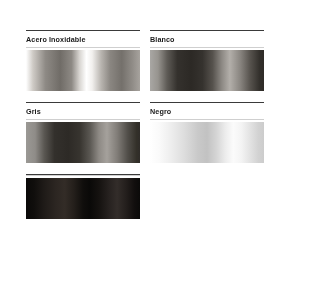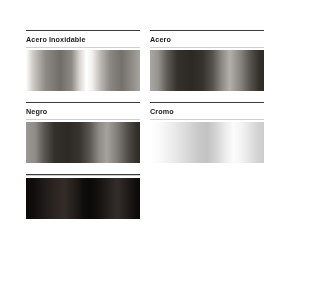--- a/index.html
+++ b/index.html
@@ -172,35 +172,35 @@
 
     <div class="swatch-cell">
       <div class="rule-top" style="border-top-color: rgb(58, 58, 58);"></div>
       <div class="swatch-label">Acero Inoxidable</div>
       <div class="rule-bottom" style="border-top-color: rgb(207, 207, 207);"></div>
       <div class="swatch-chip chip-acero" style="background: linear-gradient(to right, rgb(255, 255, 255) 0%, rgb(207, 203, 198) 6%, rgb(142, 138, 133) 17%, rgb(112, 108, 103) 30%, rgb(141, 137, 132) 40%, rgb(216, 213, 209) 47%, rgb(255, 255, 255) 53%, rgb(242, 240, 238) 58%, rgb(184, 180, 175) 66%, rgb(138, 134, 129) 74%, rgb(116, 112, 107) 84%, rgb(143, 139, 134) 93%, rgb(167, 163, 158) 100%);"></div>
     </div>
 
     <div class="swatch-cell">
       <div class="rule-top" style="border-top-color: rgb(58, 58, 58);"></div>
-      <div class="swatch-label">Acero</div>
+      <div class="swatch-label">Blanco</div>
       <div class="rule-bottom" style="border-top-color: rgb(207, 207, 207);"></div>
       <div class="swatch-chip chip-cromo" style="background: linear-gradient(to right, rgb(169, 167, 164) 0%, rgb(151, 148, 143) 7%, rgb(94, 91, 86) 15%, rgb(52, 49, 45) 24%, rgb(44, 41, 37) 36%, rgb(53, 50, 46) 46%, rgb(86, 82, 77) 55%, rgb(141, 137, 132) 63%, rgb(179, 175, 170) 70%, rgb(138, 134, 129) 79%, rgb(86, 82, 77) 88%, rgb(51, 48, 44) 96%, rgb(46, 43, 39) 100%);"></div>
     </div>
 
     <div class="swatch-cell">
       <div class="rule-top" style="border-top-color: rgb(58, 58, 58);"></div>
+      <div class="swatch-label">Gris</div>
+      <div class="rule-bottom" style="border-top-color: rgb(207, 207, 207);"></div>
+      <div class="swatch-chip chip-gris" style="background: linear-gradient(to right, rgb(155, 153, 149) 0%, rgb(143, 140, 136) 8%, rgb(90, 87, 82) 16%, rgb(51, 48, 44) 25%, rgb(45, 42, 38) 37%, rgb(55, 52, 47) 47%, rgb(90, 87, 82) 56%, rgb(142, 138, 133) 64%, rgb(165, 161, 156) 71%, rgb(129, 125, 120) 80%, rgb(82, 79, 74) 89%, rgb(51, 48, 41) 97%, rgb(47, 44, 40) 100%);"></div>
+    </div>
+
+    <div class="swatch-cell">
+      <div class="rule-top" style="border-top-color: rgb(58, 58, 58);"></div>
       <div class="swatch-label">Negro</div>
-      <div class="rule-bottom" style="border-top-color: rgb(207, 207, 207);"></div>
-      <div class="swatch-chip chip-gris" style="background: linear-gradient(to right, rgb(155, 153, 149) 0%, rgb(143, 140, 136) 8%, rgb(90, 87, 82) 16%, rgb(51, 48, 44) 25%, rgb(45, 42, 38) 37%, rgb(55, 52, 47) 47%, rgb(90, 87, 82) 56%, rgb(142, 138, 133) 64%, rgb(165, 161, 156) 71%, rgb(129, 125, 120) 80%, rgb(82, 79, 74) 89%, rgb(51, 48, 41) 97%, rgb(47, 44, 40) 100%);"></div>
-    </div>
-
-    <div class="swatch-cell">
-      <div class="rule-top" style="border-top-color: rgb(58, 58, 58);"></div>
-      <div class="swatch-label">Cromo</div>
       <div class="rule-bottom" style="border-top-color: rgb(207, 207, 207);"></div>
       <div class="swatch-chip chip-blanco" style="background: linear-gradient(to right, rgb(255, 255, 255) 0%, rgb(250, 250, 250) 8%, rgb(238, 238, 238) 18%, rgb(221, 221, 221) 30%, rgb(201, 201, 201) 42%, rgb(194, 194, 194) 50%, rgb(212, 212, 212) 58%, rgb(236, 236, 236) 66%, rgb(251, 251, 251) 73%, rgb(244, 244, 244) 80%, rgb(226, 226, 226) 88%, rgb(210, 210, 210) 95%, rgb(204, 204, 204) 100%);"></div>
     </div>
 
     <div class="swatch-cell">
       <div class="rule-top" style="border-top-color: rgb(58, 58, 58);"></div>
       <div class="rule-bottom" style="border-top-color: rgb(207, 207, 207);"></div>
       <div class="swatch-chip chip-negro" style="background: linear-gradient(to right, rgb(10, 9, 8) 0%, rgb(16, 14, 12) 7%, rgb(31, 27, 24) 16%, rgb(44, 38, 34) 26%, rgb(51, 44, 39) 34%, rgb(36, 31, 27) 42%, rgb(16, 14, 12) 50%, rgb(10, 9, 8) 56%, rgb(21, 18, 16) 64%, rgb(39, 34, 32) 73%, rgb(51, 45, 42) 80%, rgb(35, 30, 28) 88%, rgb(18, 15, 14) 95%, rgb(11, 10, 9) 100%);"></div>
     </div>
 

